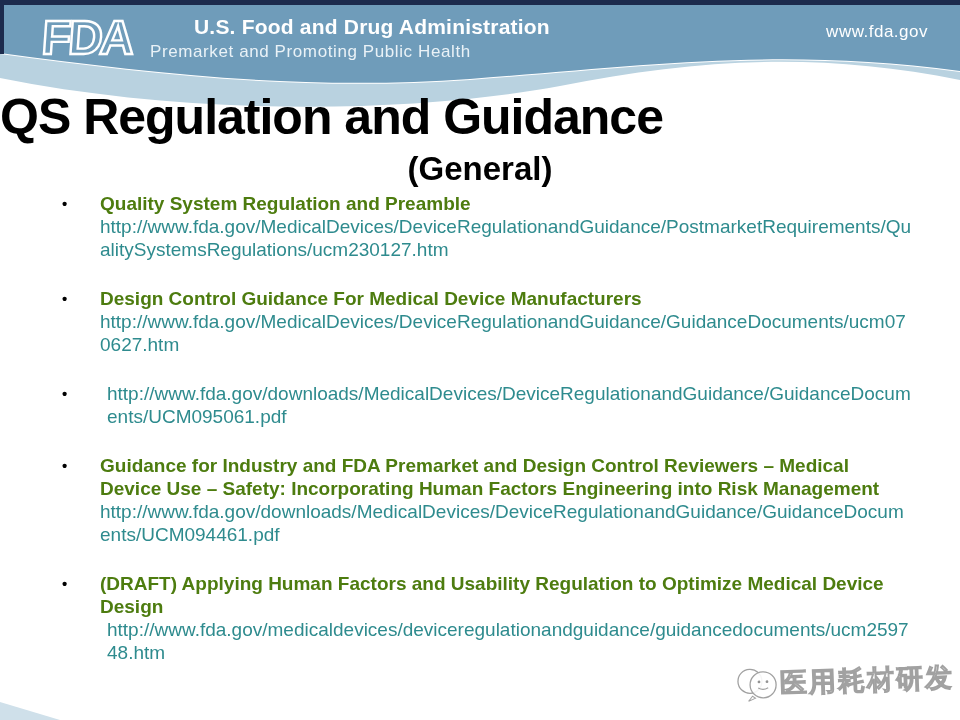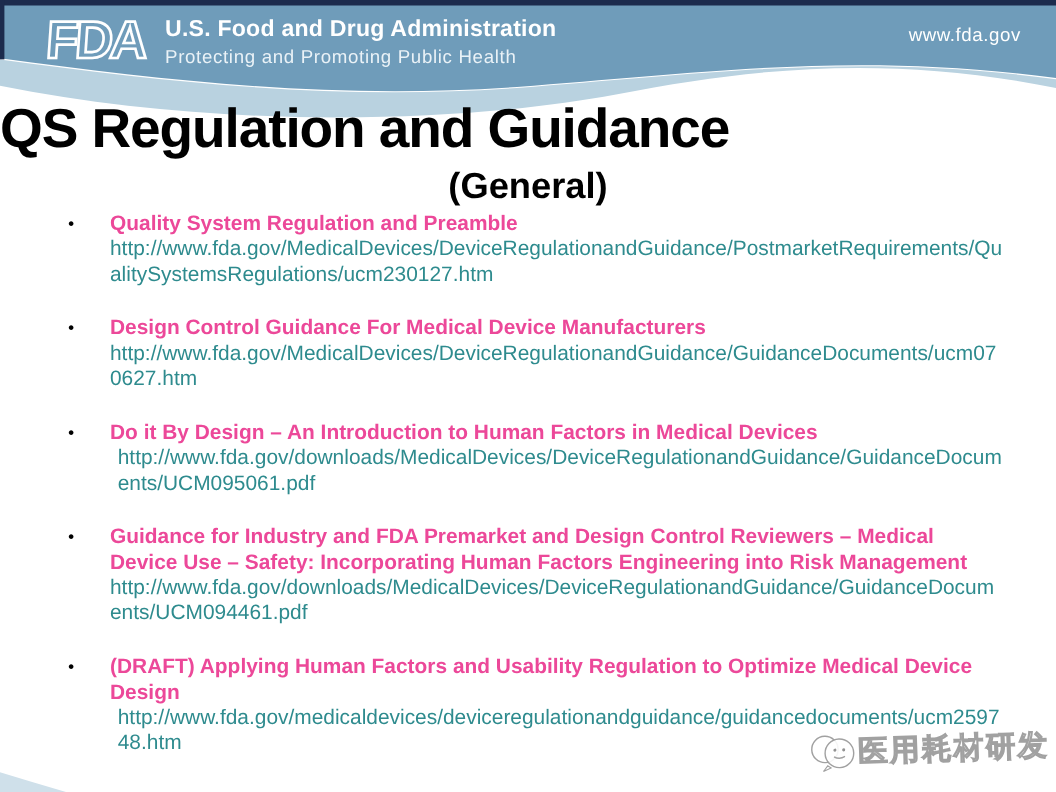--- a/index.html
+++ b/index.html
@@ -16,39 +16,39 @@
   .header-wave { position: absolute; top: 0; left: 0; }
   .navy-top { position: absolute; top: 0; left: 0; width: 960px; height: 5px; background: #1c2b4d; }
   .navy-left { position: absolute; top: 0; left: 0; width: 4px; height: 54px; background: #1c2b4d; }
   .fda-logo {
     position: absolute; left: 42px; top: 10px;
     font-size: 48px; font-weight: 800; letter-spacing: -3px;
     color: transparent; -webkit-text-stroke: 2.4px #ffffff;
     transform: skewX(-4deg);
   }
   .agency { position: absolute; left: 150px; top: 15px; color: #fff; }
-  .agency-name { font-size: 21px; font-weight: bold; letter-spacing: 0.2px; }
+  .agency-name { font-size: 21px; font-weight: bold; letter-spacing: 0.2px; margin-left: 44px; }
   .agency-tagline { font-size: 17px; font-weight: 400; color: #eaf2f7; margin-top: 3px; letter-spacing: 0.6px; }
   .fda-url { position: absolute; right: 32px; top: 22px; color: #ffffff; font-size: 17px; letter-spacing: 0.5px; margin-left: 12px; }
   
   .title {
     position: absolute; top: 88px; left: 0; width: 960px;
     font-size: 50px; font-weight: 700;
     color: #000; letter-spacing: -1px;
   }
   .subtitle {
     position: absolute; top: 150px; left: 0; width: 960px;
     text-align: center; font-size: 33px; font-weight: 700; color: #000;
   }
   
   .content { position: absolute; left: 62px; top: 192px; width: 850px; }
   .item { display: flex; margin-bottom: 26px; }
   .dot { width: 38px; font-size: 15px; font-weight: bold; line-height: 23px; color: #000; }
   .body { width: 812px; font-size: 19px; line-height: 23px; }
-  .heading { font-weight: bold; color: #ec4899; }
+  .heading { font-weight: bold; color: #4d7c0f; }
   .link {
     display: block; color: #2e8b8e; 
     word-break: break-all; cursor: pointer;
   }
   .link.indent { padding-left: 7px; }
   
   .watermark {
     position: absolute; right: 6px; bottom: 18px;
     display: flex; align-items: center; opacity: 0.92;
     transform: rotate(-2deg);
@@ -69,21 +69,21 @@
              L960,80 C820,52 700,58 560,86 C420,112 200,118 0,78 Z" fill="#b9d2e0"></path>
     <path d="M0,0 H960 V71 C780,47 650,65 470,79 C300,91 150,73 0,53 Z" fill="#6f9cba"></path>
   </svg>
   <div class="navy-top"></div>
   <div class="navy-left"></div>
 
   <div class="fda-logo">FDA</div>
 
   <div class="agency">
     <div class="agency-name">U.S. Food and Drug Administration</div>
-    <div class="agency-tagline">Protecting and Promoting Public Health</div>
+    <div class="agency-tagline">Premarket and Promoting Public Health</div>
   </div>
 
   <div class="fda-url">www.fda.gov</div>
 
   <div class="title">QS Regulation and Guidance</div>
   <div class="subtitle">(General)</div>
 
   <div class="content">
 
     <div class="item">
@@ -98,21 +98,20 @@
       <span class="dot">•</span>
       <div class="body">
         <div class="heading">Design Control Guidance For Medical Device Manufacturers</div>
         <a class="link">http://www.fda.gov/MedicalDevices/DeviceRegulationandGuidance/GuidanceDocuments/ucm070627.htm</a>
       </div>
     </div>
 
     <div class="item">
       <span class="dot">•</span>
       <div class="body">
-        <div class="heading">Do it By Design – An Introduction to Human Factors in Medical Devices</div>
         <a class="link indent">http://www.fda.gov/downloads/MedicalDevices/DeviceRegulationandGuidance/GuidanceDocuments/UCM095061.pdf</a>
       </div>
     </div>
 
     <div class="item">
       <span class="dot">•</span>
       <div class="body">
         <div class="heading">Guidance for Industry and FDA Premarket and Design Control Reviewers – Medical Device Use – Safety: Incorporating Human Factors Engineering into Risk Management</div>
         <a class="link">http://www.fda.gov/downloads/MedicalDevices/DeviceRegulationandGuidance/GuidanceDocuments/UCM094461.pdf</a>
       </div>

